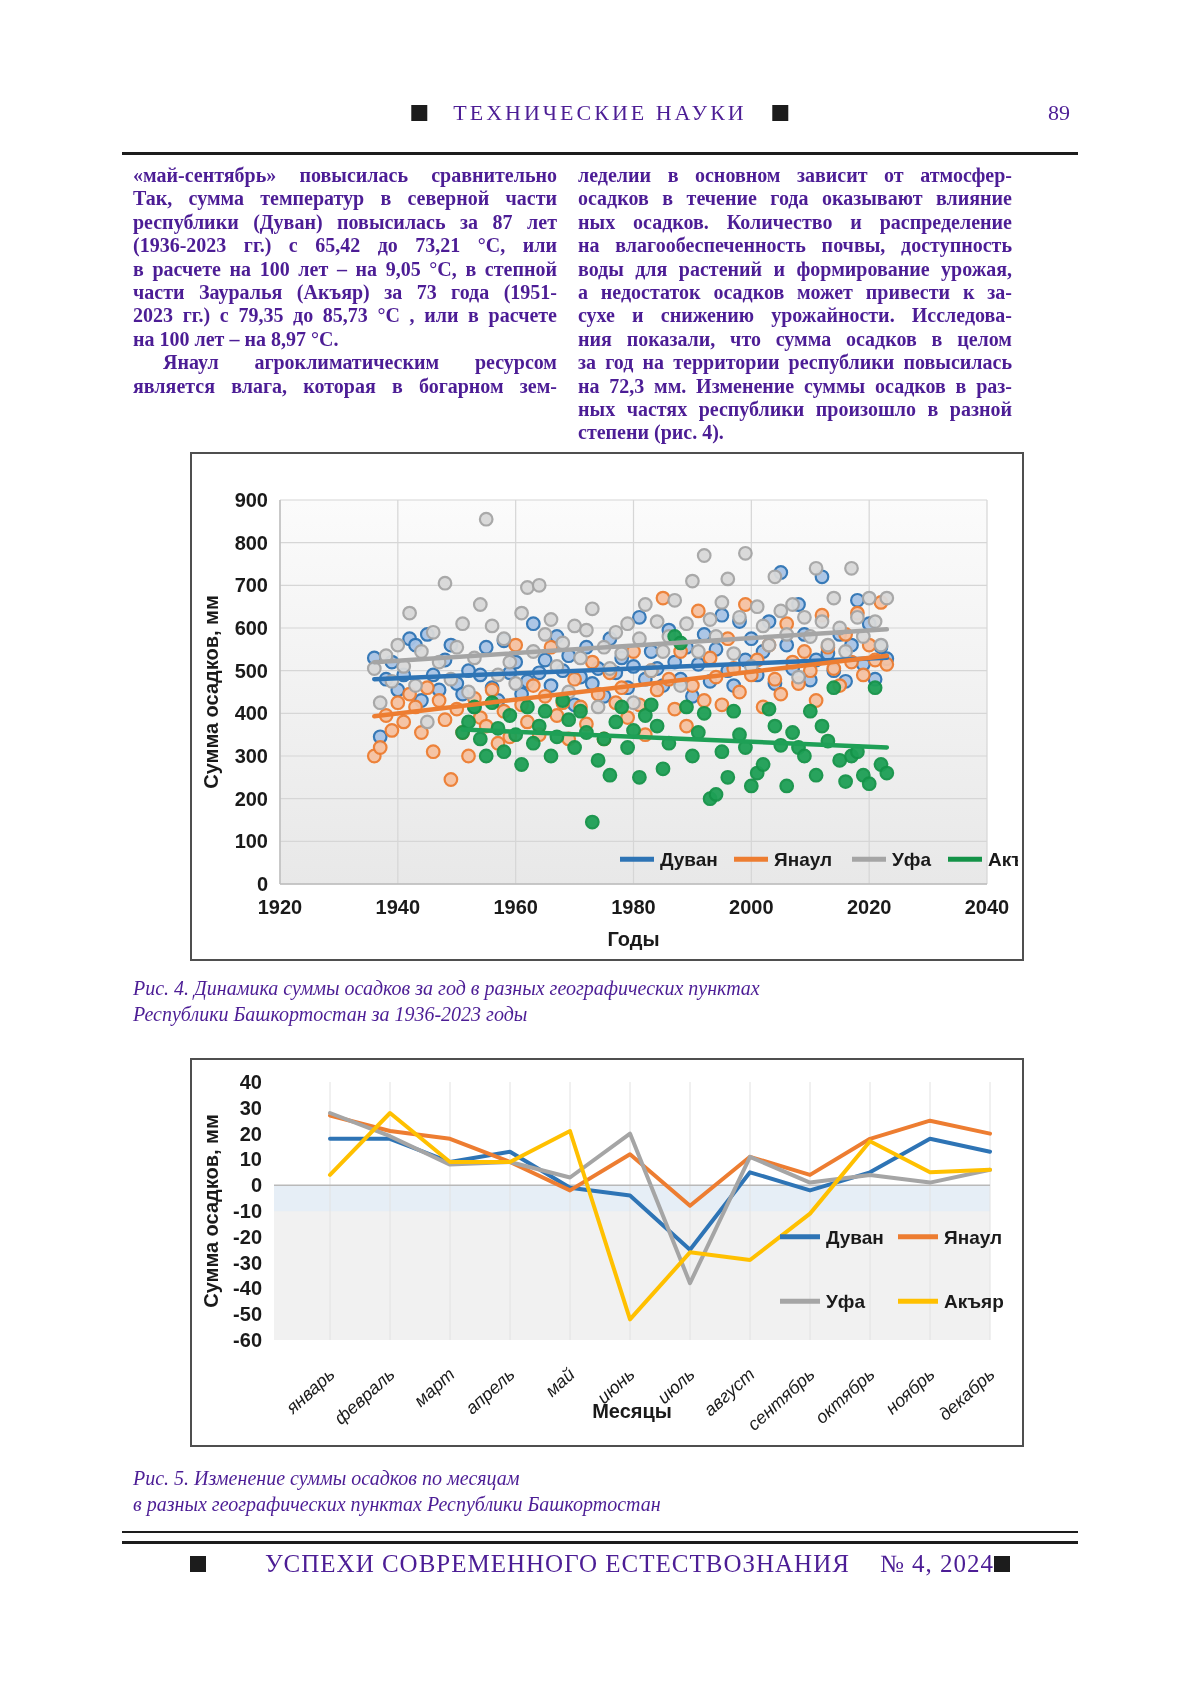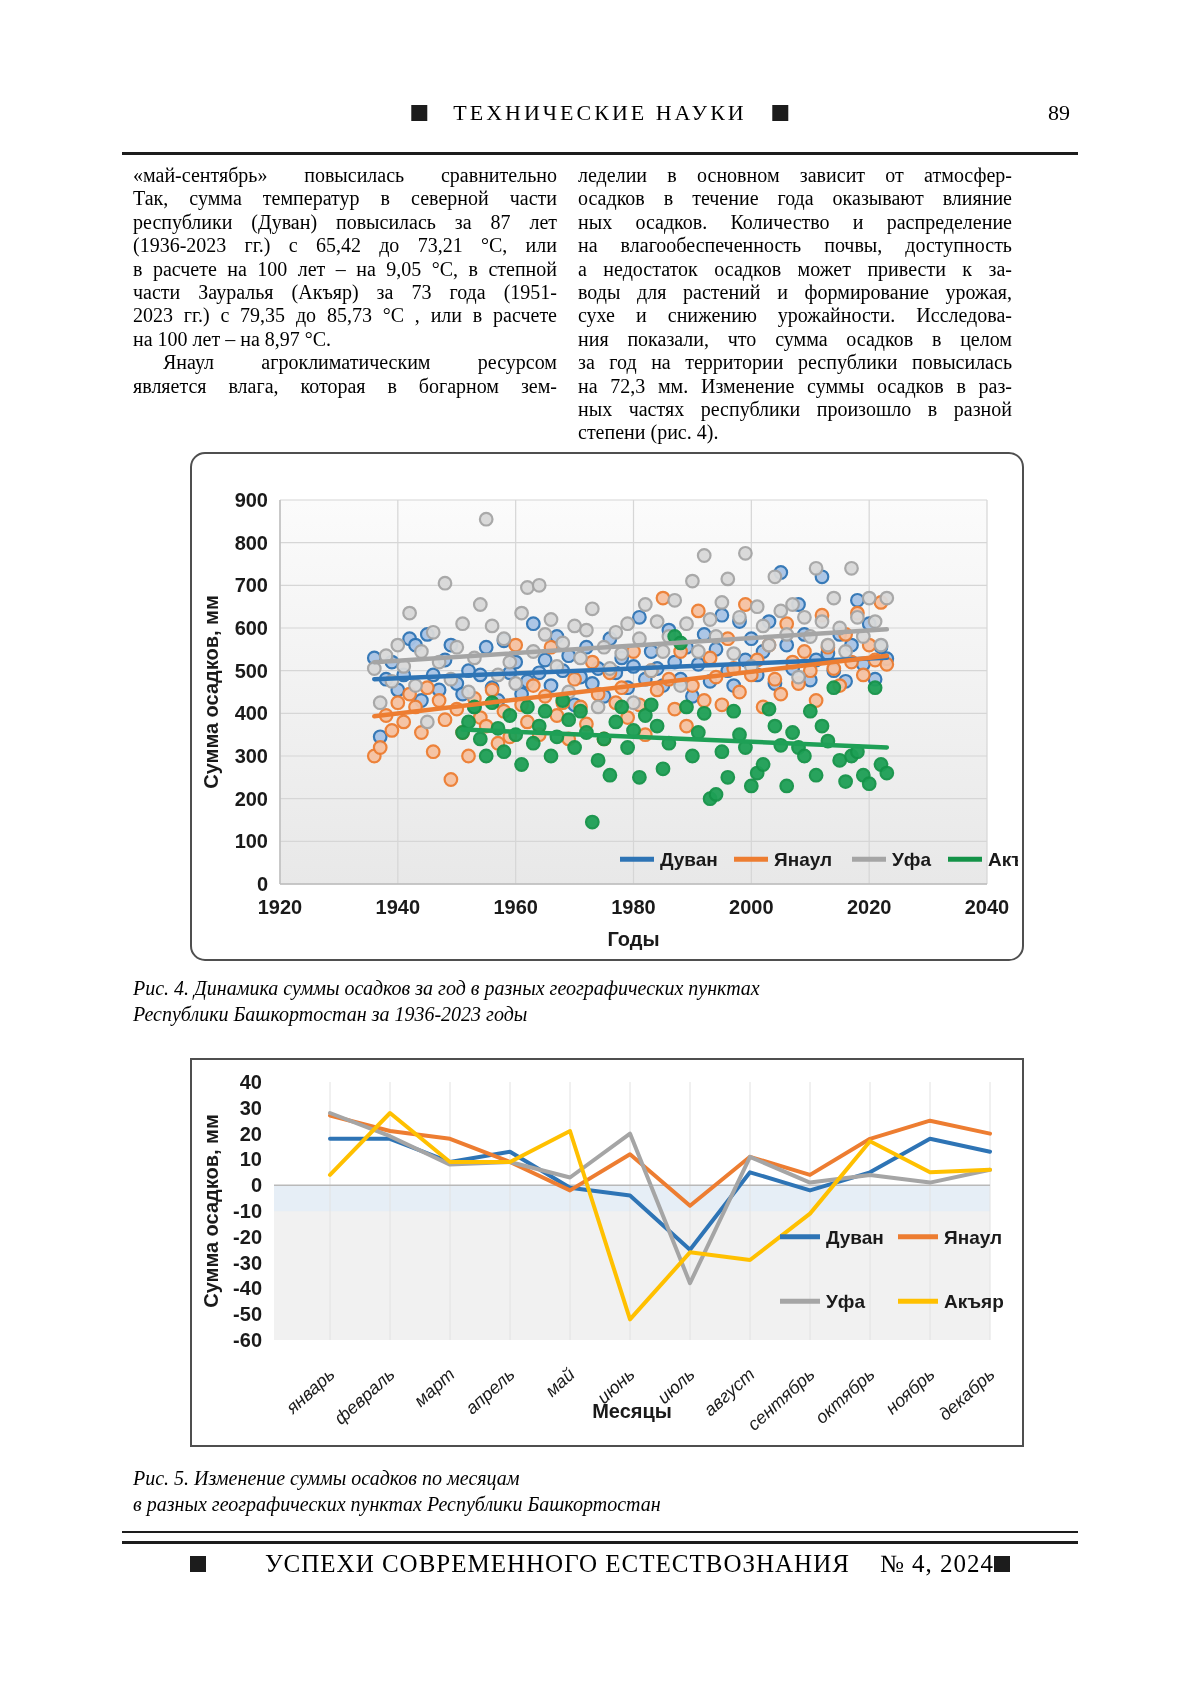--- a/index.html
+++ b/index.html
@@ -1,34 +1,34 @@
 <!DOCTYPE html>
 <html><head>
 <meta charset="utf-8">
 <style>
   html,body{margin:0;padding:0;background:#888;}
   .page{position:relative;width:1200px;height:1698px;margin:0 auto;background:#ffffff;
-        font-family:"Liberation Serif",serif;color:#000000;overflow:hidden;}
+        font-family:"Liberation Serif",serif;color:#4c1d95;overflow:hidden;}
   
   .pg-header{position:absolute;top:100px;left:122px;right:122px;height:34px;}
   .pg-header-center{position:absolute;left:50%;transform:translateX(-50%);top:0;display:flex;align-items:center;gap:26px;}
   .sq{display:inline-block;width:16px;height:16px;background:#1c1c1c;}
   .hdr-title{font-size:22px;letter-spacing:3px;white-space:nowrap;}
   .pg-num{position:absolute;right:8px;top:0;font-size:22px;}
   .hrule{position:absolute;left:122px;right:122px;top:152px;height:3px;background:#1d1d1d;}
   
-  .col{position:absolute;top:164px;font-size:20px;line-height:23.4px;}
+  .col{position:absolute;top:164px;font-size:20px;line-height:23.4px;font-weight:bold;}
   .col-left{left:133px;width:424px;}
   .col-right{left:578px;width:434px;}
   .bline{white-space:nowrap;}
   .bline.just{white-space:normal;text-align:justify;text-align-last:justify;}
   .bline.ind{padding-left:30px;}
   
   .figbox{position:absolute;left:190px;width:830px;background:#fff;border:2px solid #4f4f4f;}
-  #fig4-box{top:452px;height:505px;border-radius:15px;}
+  #fig4-box{top:452px;height:505px;}
   #fig5-box{top:1058px;height:385px;}
   .caption{position:absolute;left:133px;width:879px;text-align:left;font-style:italic;
            font-size:20px;line-height:26px;}
   #fig4-caption{top:975px;}
   #fig5-caption{top:1465px;}
   
   text{font-family:"Liberation Sans",sans-serif;}
   .tick{font-size:20px;font-weight:600;fill:#1a1a1a;}
   .axis-title{font-size:20px;font-weight:700;fill:#1a1a1a;}
   .legend-label{font-size:19px;font-weight:600;fill:#1a1a1a;}
@@ -65,22 +65,22 @@
       <div class="bline just">2023 гг.) с 79,35 до 85,73 °С , или в расчете</div>
       <div class="bline">на 100 лет – на 8,97 °С.</div>
       <div class="bline just ind">Янаул агроклиматическим ресурсом</div>
       <div class="bline just">является влага, которая в богарном зем-</div>
     </div>
   <div id="right-col" class="col col-right">
       <div class="bline just">леделии в основном зависит от атмосфер-</div>
       <div class="bline just">осадков в течение года оказывают влияние</div>
       <div class="bline just">ных осадков. Количество и распределение</div>
       <div class="bline just">на влагообеспеченность почвы, доступность</div>
+      <div class="bline just">воды для растений и формирование урожая,</div>
       <div class="bline just">а недостаток осадков может привести к за-</div>
-      <div class="bline just">воды для растений и формирование урожая,</div>
       <div class="bline just">сухе и снижению урожайности. Исследова-</div>
       <div class="bline just">ния показали, что сумма осадков в целом</div>
       <div class="bline just">за год на территории республики повысилась</div>
       <div class="bline just">на 72,3 мм. Изменение суммы осадков в раз-</div>
       <div class="bline just">ных частях республики произошло в разной</div>
       <div class="bline">степени (рис. 4).</div>
     </div>
 
   <div id="fig4-box" class="figbox">
     <svg id="fig4-svg" width="826" height="501" viewBox="0 0 826 501">

